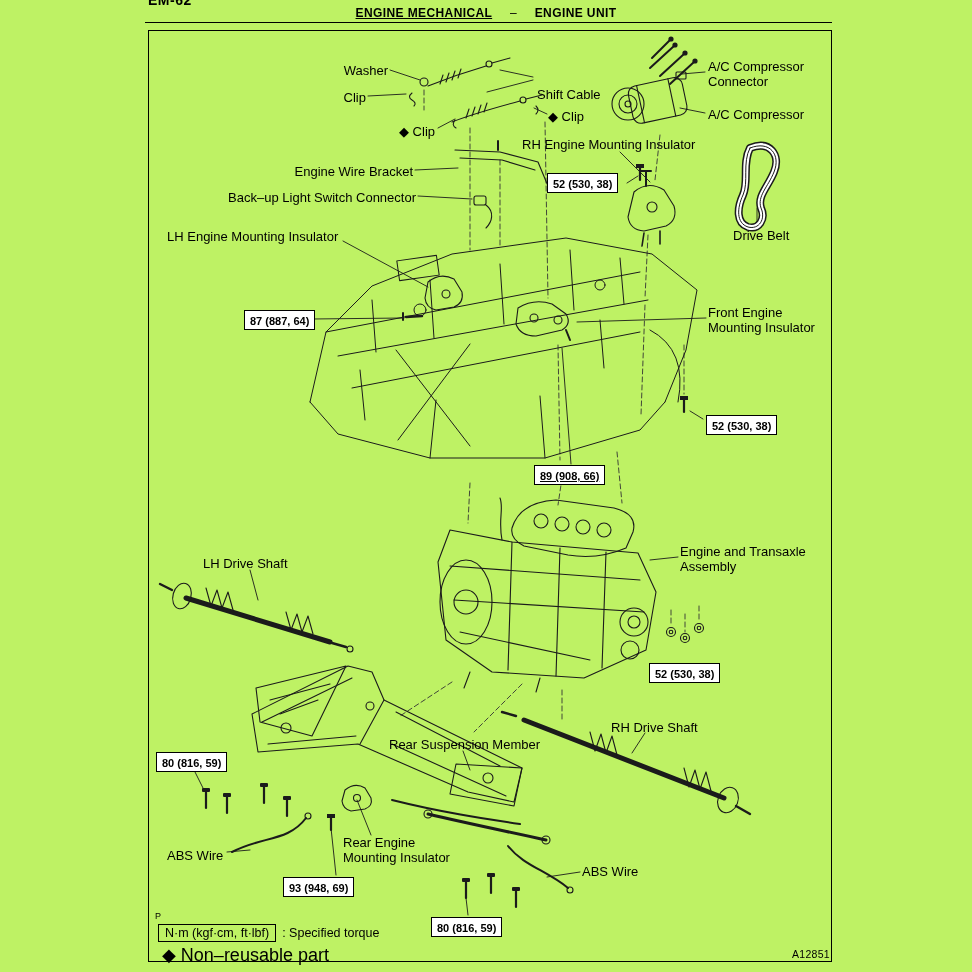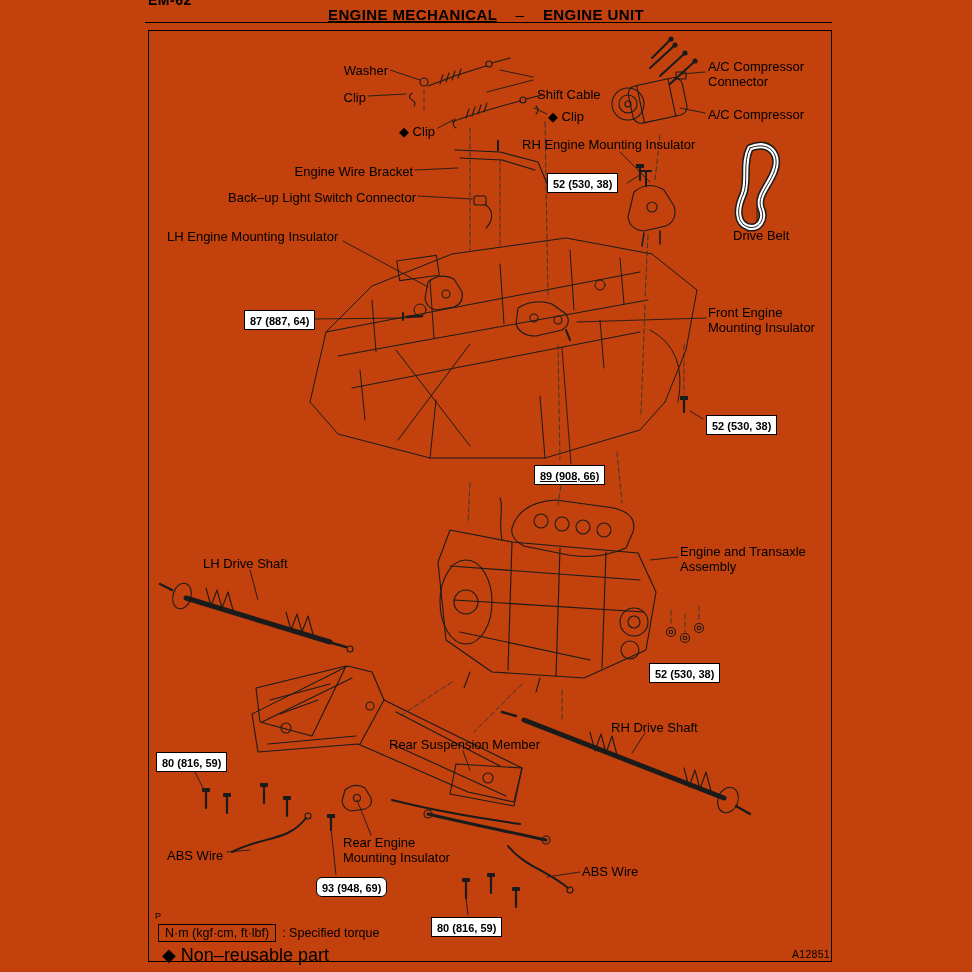--- a/index.html
+++ b/index.html
@@ -1,21 +1,21 @@
 <!DOCTYPE html>
 <html><head>
 <meta charset="utf-8">
 <style>
   html,body{margin:0;padding:0;background:#fff;}
   .page{
-    position:relative;width:972px;height:972px;background:#c2410c;overflow:hidden;
+    position:relative;width:972px;height:972px;background:#bef264;overflow:hidden;
     font-family:"Liberation Sans", sans-serif;color:#000;
   }
   .hdr-code{position:absolute;left:148px;top:-8px;font-size:14px;font-weight:bold;letter-spacing:.5px;}
-  .hdr-center{position:absolute;left:0;top:6px;width:100%;text-align:center;font-size:15px;font-weight:bold;letter-spacing:.4px;}
+  .hdr-center{position:absolute;left:0;top:6px;width:100%;text-align:center;font-size:12px;font-weight:bold;letter-spacing:.4px;}
   .hdr-center .sec{text-decoration:underline;}
   .hdr-center .sep{margin:0 14px;font-weight:normal;}
   .hdr-rule{position:absolute;left:145px;top:22px;width:687px;border-top:1.6px solid #000;}
   .frame{position:absolute;left:148px;top:30px;width:684px;height:932px;border:1.6px solid #000;box-sizing:border-box;}
   svg.art{position:absolute;left:0;top:0;pointer-events:none;}
   .lbl{position:absolute;font-size:13px;line-height:15px;white-space:nowrap;}
   .lbl.wrap{white-space:normal;}
   .lbl.r{text-align:right;}
   .tq{
     position:absolute;border:1.4px solid #000;background:#fff;
@@ -319,21 +319,21 @@
   <div class="lbl" style="left:167px;top:848px;">ABS Wire</div>
   <div class="lbl wrap" style="left:343px;top:835px;width:125px;">Rear Engine Mounting Insulator</div>
   <div class="lbl" style="left:582px;top:864px;">ABS Wire</div>
 
   <div class="tq" style="left:547px;top:173px;">52 (530, 38)</div>
   <div class="tq" style="left:244px;top:310px;">87 (887, 64)</div>
   <div class="tq" style="left:706px;top:415px;">52 (530, 38)</div>
   <div class="tq" style="left:534px;top:465px;text-decoration:underline;">89 (908, 66)</div>
   <div class="tq" style="left:649px;top:663px;">52 (530, 38)</div>
   <div class="tq" style="left:156px;top:752px;">80 (816, 59)</div>
-  <div class="tq" style="left:316px;top:877px;border-radius:6px;">93 (948, 69)</div>
+  <div class="tq" style="left:283px;top:877px;">93 (948, 69)</div>
   <div class="tq" style="left:431px;top:917px;">80 (816, 59)</div>
 
   <div class="corner-mark" style="left:155px;top:911px;">P</div>
   <div class="legend-row" style="left:158px;top:924px;">
     <span class="legend-box">N·m (kgf·cm, ft·lbf)</span>
     <span>: Specified torque</span>
   </div>
   <div class="legend-note" style="left:162px;top:944px;">◆ Non–reusable part</div>
   <div class="fig-ref" style="left:792px;top:948px;">A12851</div>
 

